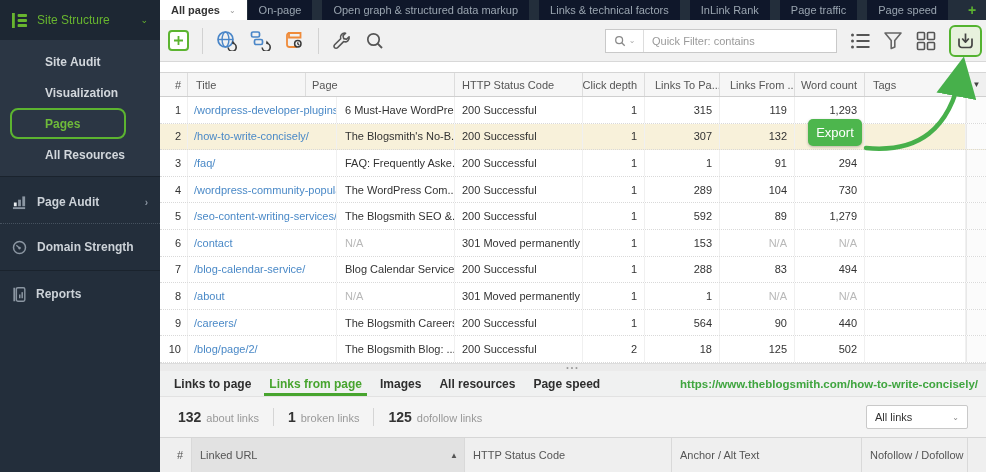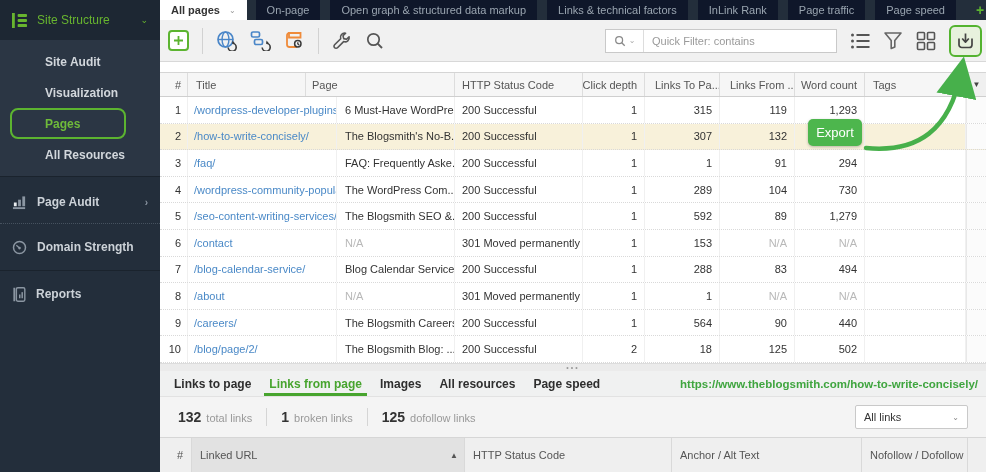--- a/index.html
+++ b/index.html
@@ -18,21 +18,21 @@
   .side-sec{height:30px;display:flex;align-items:center;padding:0 12px;font-size:12px;font-weight:bold;color:#ccd2d8;cursor:pointer}
   .side-sec .sicon{margin-right:10px;display:flex;color:#8b96a2}
   .side-sec .chev-r{margin-left:auto;font-size:10px;color:#8b96a2}
   .m10{margin-top:10px}.m8{margin-top:8px}
   .div-dot{border-top:1px dotted #46525f;margin:6px 0 0 0}
   .div-solid{border-top:1px solid #1a232d;margin:8px 0 0 0}
 
   
   .tabbar{position:absolute;left:160px;top:0;width:826px;height:20px;background:#232e3b;display:flex;align-items:stretch;font-size:11px;white-space:nowrap}
   .tab{display:flex;align-items:center;padding:0 11px;background:#0f172a;color:#9aa5b0;margin-right:10px;cursor:pointer}
-  .tab.active{background:#fff;color:#333;font-weight:bold;margin-right:9px}
+  .tab.active{background:#fff;color:#333;font-weight:bold;margin-right:1px}
   .tab.active .tchev{color:#999;margin-left:9px;font-size:8px;font-weight:normal}
   .tab-add{color:#5cb430;font-weight:bold;font-size:14px;padding:0 10px;display:flex;align-items:center;cursor:pointer}
 
   
   .toolbar{position:absolute;left:160px;top:20px;width:826px;height:42px;background:#f1f1f1;border-bottom:1px solid #d8d8d8;z-index:4}
   .tb-left{position:absolute;left:8px;top:0;height:41px;display:flex;align-items:center;gap:13px}
   .tb-right{position:absolute;right:4px;top:0;height:41px;display:flex;align-items:center;gap:13px}
   .add-btn{width:21px;height:21px;border:2px solid #5cb430;border-radius:4px;color:#5cb430;display:flex;align-items:center;justify-content:center;font-size:15px;font-weight:bold;background:#fff;cursor:pointer}
   .tb-div{width:1px;height:26px;background:#d2d2d2}
   .icon-btn{display:flex;align-items:center;justify-content:center;cursor:pointer}
@@ -75,21 +75,21 @@
   .bptabs{position:absolute;left:160px;top:371px;width:826px;height:26px;background:#f0f1f1;display:flex;align-items:center;padding-left:5px;font-size:12px;font-weight:bold;color:#2e2e2e;border-bottom:1px solid #e2e2e2;z-index:2;white-space:nowrap}
   .bptab{padding:0 9px;height:100%;display:flex;align-items:center;position:relative;cursor:pointer}
   .bptab.active{color:#47a42e}
   .bptab.active::after{content:"";position:absolute;left:4px;right:4px;bottom:0;height:3px;background:#47a42e}
   .bp-url{margin-left:auto;padding-right:8px;color:#3fa53f;font-weight:bold;font-size:11.5px;cursor:pointer;overflow:hidden;white-space:nowrap}
   .bpstats{position:absolute;left:160px;top:397px;width:826px;height:40px;background:#f4f4f4;display:flex;align-items:center;padding-left:18px;z-index:2}
   .stat{display:flex;align-items:baseline;gap:5px}
   .stat .v{font-size:14px;font-weight:bold;color:#333}
   .stat .l{font-size:11px;color:#999}
   .stat-div{width:1px;height:18px;background:#d5d5d5;margin:0 14px;align-self:center}
-  .alllinks{position:absolute;right:18px;top:8px;width:113px;height:24px;background:#fff;border:1px solid #c9c9c9;border-radius:2px;display:flex;align-items:center;padding:0 8px;font-size:11px;color:#333;cursor:pointer}
+  .alllinks{position:absolute;right:18px;top:8px;width:102px;height:24px;background:#fff;border:1px solid #c9c9c9;border-radius:2px;display:flex;align-items:center;padding:0 8px;font-size:11px;color:#333;cursor:pointer}
   .alllinks .achev{margin-left:auto;color:#888;font-size:8px}
   .bphead{position:absolute;left:160px;top:437px;width:826px;height:35px;background:#efefef;border-top:1px solid #d6d6d6;display:flex;font-size:11px;color:#555;z-index:2}
   .bphead .cell{border-right:1px solid #d9d9d9}
   .b-num{width:32px;justify-content:flex-end;padding-right:8px}
   .b-url{width:273px;padding-left:8px;background:#e2e2e2}
   .b-url .sort{margin-left:auto;padding-right:6px;font-size:8px;color:#555}
   .b-status{width:207px;padding-left:8px}
   .b-anchor{width:190px;padding-left:8px}
   .b-nf{width:106px;padding-left:8px}
   .b-edge{flex:1;border-right:0!important}
@@ -425,21 +425,21 @@
         <div class="bptab">All resources</div>
         <div class="bptab">Page speed</div>
       </div>
     <div class="bp-url">https://www.theblogsmith.com/how-to-write-concisely/</div>
   </div>
 
   <div class="bpstats">
     <div class="stats-holder" style="display:flex;align-items:center">
         <div class="stat">
           <span class="v">132</span>
-          <span class="l">total links</span>
+          <span class="l">about links</span>
         </div>
         <div class="stat-div"></div>
         <div class="stat">
           <span class="v">1</span>
           <span class="l">broken links</span>
         </div>
         <div class="stat-div"></div>
         <div class="stat">
           <span class="v">125</span>
           <span class="l">dofollow links</span>

